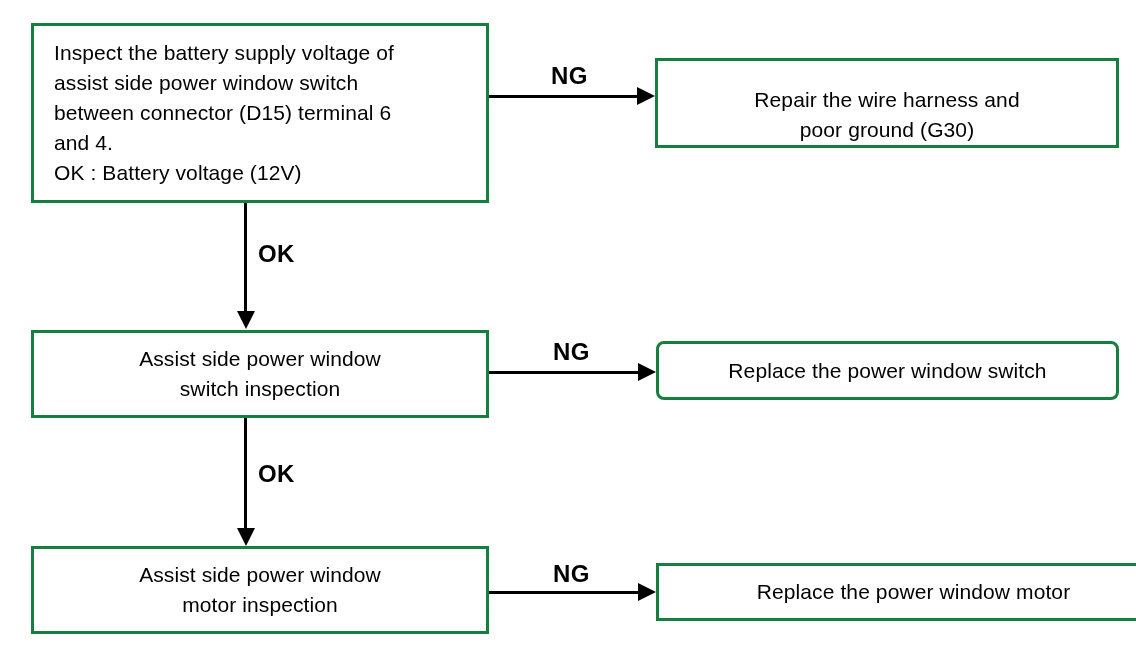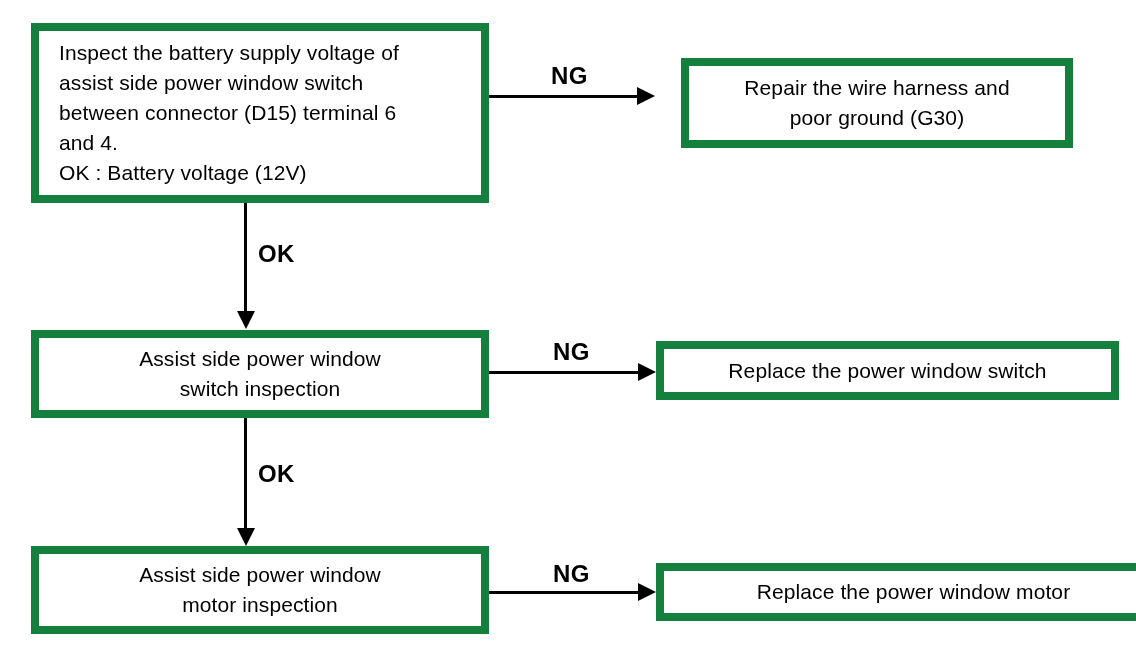--- a/index.html
+++ b/index.html
@@ -15,21 +15,21 @@
   #canvas {
     position: relative;
     width: 1136px;
     height: 652px;
     background: #ffffff;
     overflow: hidden;
   }
   .node {
     position: absolute;
     box-sizing: border-box;
-    border: 8px solid #15803d;
+    border: 3px solid #15803d;
     background: #ffffff;
     display: flex;
     align-items: center;
     justify-content: center;
     text-align: center;
   }
   .node .node-text {
     font-size: 21px;
     line-height: 1.42;
     letter-spacing: 0.1px;
@@ -87,39 +87,39 @@
 assist side power window switch
 between connector (D15) terminal 6
 and 4.
 OK : Battery voltage (12V)</div>
   </div>
 
   <div class="h-edge" style="left:489px; top:95px; width:148px;"></div>
   <div class="arrow-right" style="left:637px; top:87px;"></div>
   <div class="edge-label" style="left:551px; top:62px;">NG</div>
 
-  <div class="node" style="left:681px; top:58px; width:392px; height:90px;">
+  <div class="node" style="left:655px; top:58px; width:464px; height:90px;align-items:flex-end;">
     <div class="node-text">Repair the wire harness and
 poor ground (G30)</div>
   </div>
 
   <div class="v-edge" style="left:244px; top:203px; height:110px;"></div>
   <div class="arrow-down" style="left:237px; top:311px;"></div>
   <div class="edge-label" style="left:258px; top:240px;">OK</div>
 
   <div class="node" style="left:31px; top:330px; width:458px; height:88px;">
     <div class="node-text">Assist side power window
 switch inspection</div>
   </div>
 
   <div class="h-edge" style="left:489px; top:371px; width:149px;"></div>
   <div class="arrow-right" style="left:638px; top:363px;"></div>
   <div class="edge-label" style="left:553px; top:338px;">NG</div>
 
-  <div class="node" style="left:656px; top:341px; width:463px; height:59px;">
+  <div class="node" style="left:656px; top:341px; width:463px; height:59px;border-radius:8px;">
     <div class="node-text">Replace the power window switch</div>
   </div>
 
   <div class="v-edge" style="left:244px; top:418px; height:112px;"></div>
   <div class="arrow-down" style="left:237px; top:528px;"></div>
   <div class="edge-label" style="left:258px; top:460px;">OK</div>
 
   <div class="node" style="left:31px; top:546px; width:458px; height:88px;">
     <div class="node-text">Assist side power window
 motor inspection</div>

